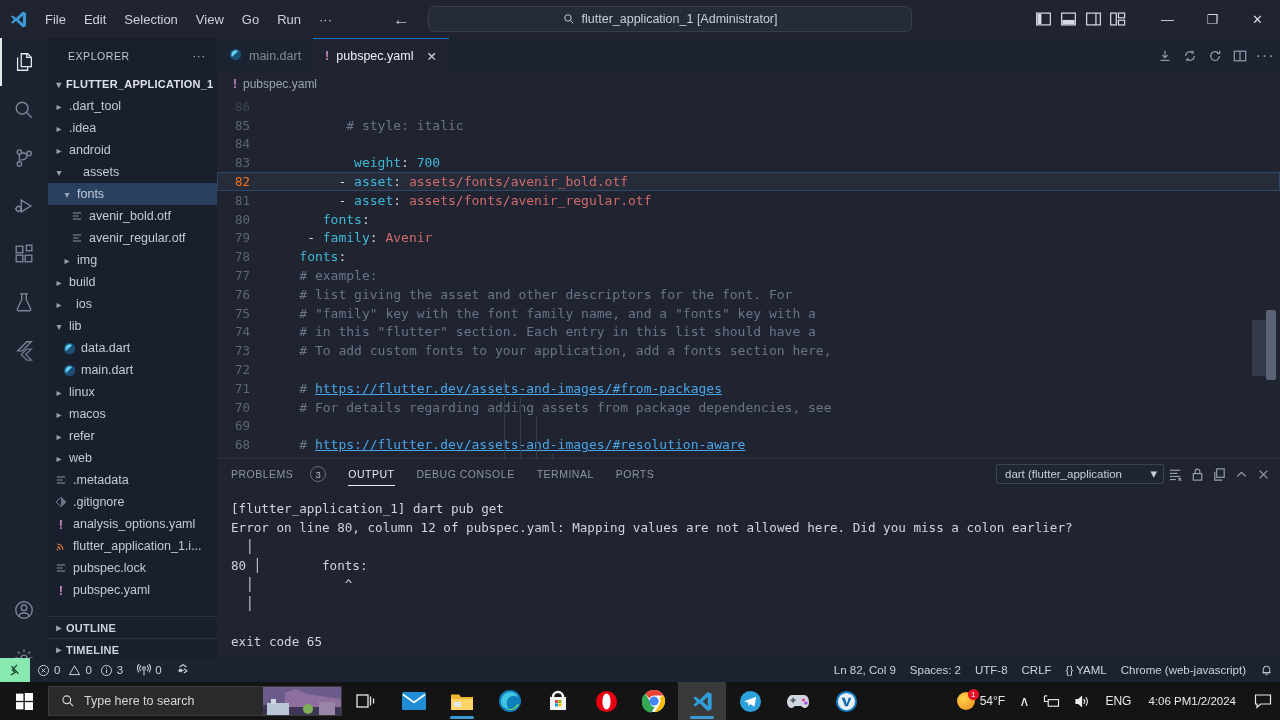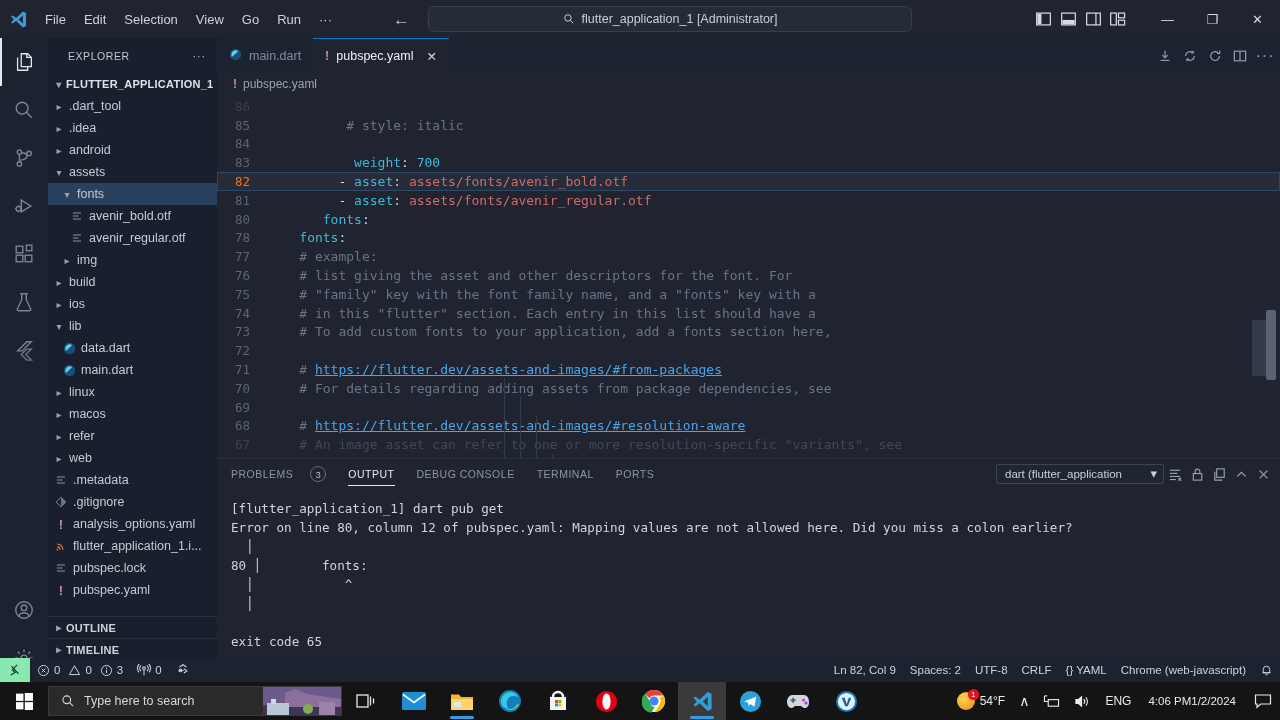--- a/index.html
+++ b/index.html
@@ -364,21 +364,21 @@
           <span style="margin-left: 3px;">.idea</span>
         </div>
         <div class="trow">
           <span style="width: 4px; flex: 0 0 auto;"></span>
           <span class="chev">▸</span>
           <span style="margin-left: 3px;">android</span>
         </div>
         <div class="trow">
           <span style="width: 4px; flex: 0 0 auto;"></span>
           <span class="chev">▾</span>
-          <span style="margin-left: 3px;">assets</span>
+          <span style="margin-left: 17px;">assets</span>
         </div>
         <div class="trow sel">
           <span style="width: 12px; flex: 0 0 auto;"></span>
           <span class="chev">▾</span>
           <span style="margin-left: 3px;">fonts</span>
         </div>
         <div class="trow">
           <span style="width: 20px; flex: 0 0 auto;"></span>
           <span class="fico">
             <svg width="12" height="12" viewBox="0 0 16 16" stroke="#9aa3b2" stroke-width="1.2">
@@ -406,21 +406,21 @@
           <span style="margin-left: 3px;">img</span>
         </div>
         <div class="trow">
           <span style="width: 4px; flex: 0 0 auto;"></span>
           <span class="chev">▸</span>
           <span style="margin-left: 3px;">build</span>
         </div>
         <div class="trow">
           <span style="width: 4px; flex: 0 0 auto;"></span>
           <span class="chev">▸</span>
-          <span style="margin-left: 3px;">ios</span>
+          <span style="margin-left: 10px;">ios</span>
         </div>
         <div class="trow">
           <span style="width: 4px; flex: 0 0 auto;"></span>
           <span class="chev">▾</span>
           <span style="margin-left: 3px;">lib</span>
         </div>
         <div class="trow">
           <span style="width: 12px; flex: 0 0 auto;"></span>
           <span class="fico">
             <svg width="13" height="13" viewBox="0 0 16 16">
@@ -587,20 +587,21 @@
       <span>pubspec.yaml</span>
     </div>
     <div class="code" id="code" style="padding-top: 2px;">
         <div class="cline" style="opacity: 0.45;"><span class="lnum">86</span><span class="ctext"></span></div>
         <div class="cline"><span class="lnum">85</span><span class="ctext"><span class="c-comment">          # style: italic</span></span></div>
         <div class="cline"><span class="lnum">84</span><span class="ctext"></span></div>
         <div class="cline"><span class="lnum">83</span><span class="ctext"><span class="c-key">           weight</span><span class="c-dash">: </span><span class="c-num">700</span></span></div>
         <div class="cline hl"><span class="lnum">82</span><span class="ctext"><span class="c-dash">         - </span><span class="c-key">asset</span><span class="c-dash">: </span><span class="c-str">assets/fonts/avenir_bold.otf</span></span></div>
         <div class="cline"><span class="lnum">81</span><span class="ctext"><span class="c-dash">         - </span><span class="c-key">asset</span><span class="c-dash">: </span><span class="c-str">assets/fonts/avenir_regular.otf</span></span></div>
         <div class="cline"><span class="lnum">80</span><span class="ctext"><span class="c-key">       fonts</span><span class="c-dash">:</span></span></div>
+        <div class="cline"><span class="lnum">79</span><span class="ctext"><span class="c-dash">     - </span><span class="c-key">family</span><span class="c-dash">: </span><span class="c-str">Avenir</span></span></div>
         <div class="cline"><span class="lnum">78</span><span class="ctext"><span class="c-key">    fonts</span><span class="c-dash">:</span></span></div>
         <div class="cline"><span class="lnum">77</span><span class="ctext"><span class="c-comment">    # example:</span></span></div>
         <div class="cline"><span class="lnum">76</span><span class="ctext"><span class="c-comment">    # list giving the asset and other descriptors for the font. For</span></span></div>
         <div class="cline"><span class="lnum">75</span><span class="ctext"><span class="c-comment">    # "family" key with the font family name, and a "fonts" key with a</span></span></div>
         <div class="cline"><span class="lnum">74</span><span class="ctext"><span class="c-comment">    # in this "flutter" section. Each entry in this list should have a</span></span></div>
         <div class="cline"><span class="lnum">73</span><span class="ctext"><span class="c-comment">    # To add custom fonts to your application, add a fonts section here,</span></span></div>
         <div class="cline"><span class="lnum">72</span><span class="ctext"></span></div>
         <div class="cline"><span class="lnum">71</span><span class="ctext"><span class="c-comment">    # </span><span class="c-link">https://flutter.dev/assets-and-images/#from-packages</span></span></div>
         <div class="cline"><span class="lnum">70</span><span class="ctext"><span class="c-comment">    # For details regarding adding assets from package dependencies, see</span></span></div>
         <div class="cline"><span class="lnum">69</span><span class="ctext"></span></div>

